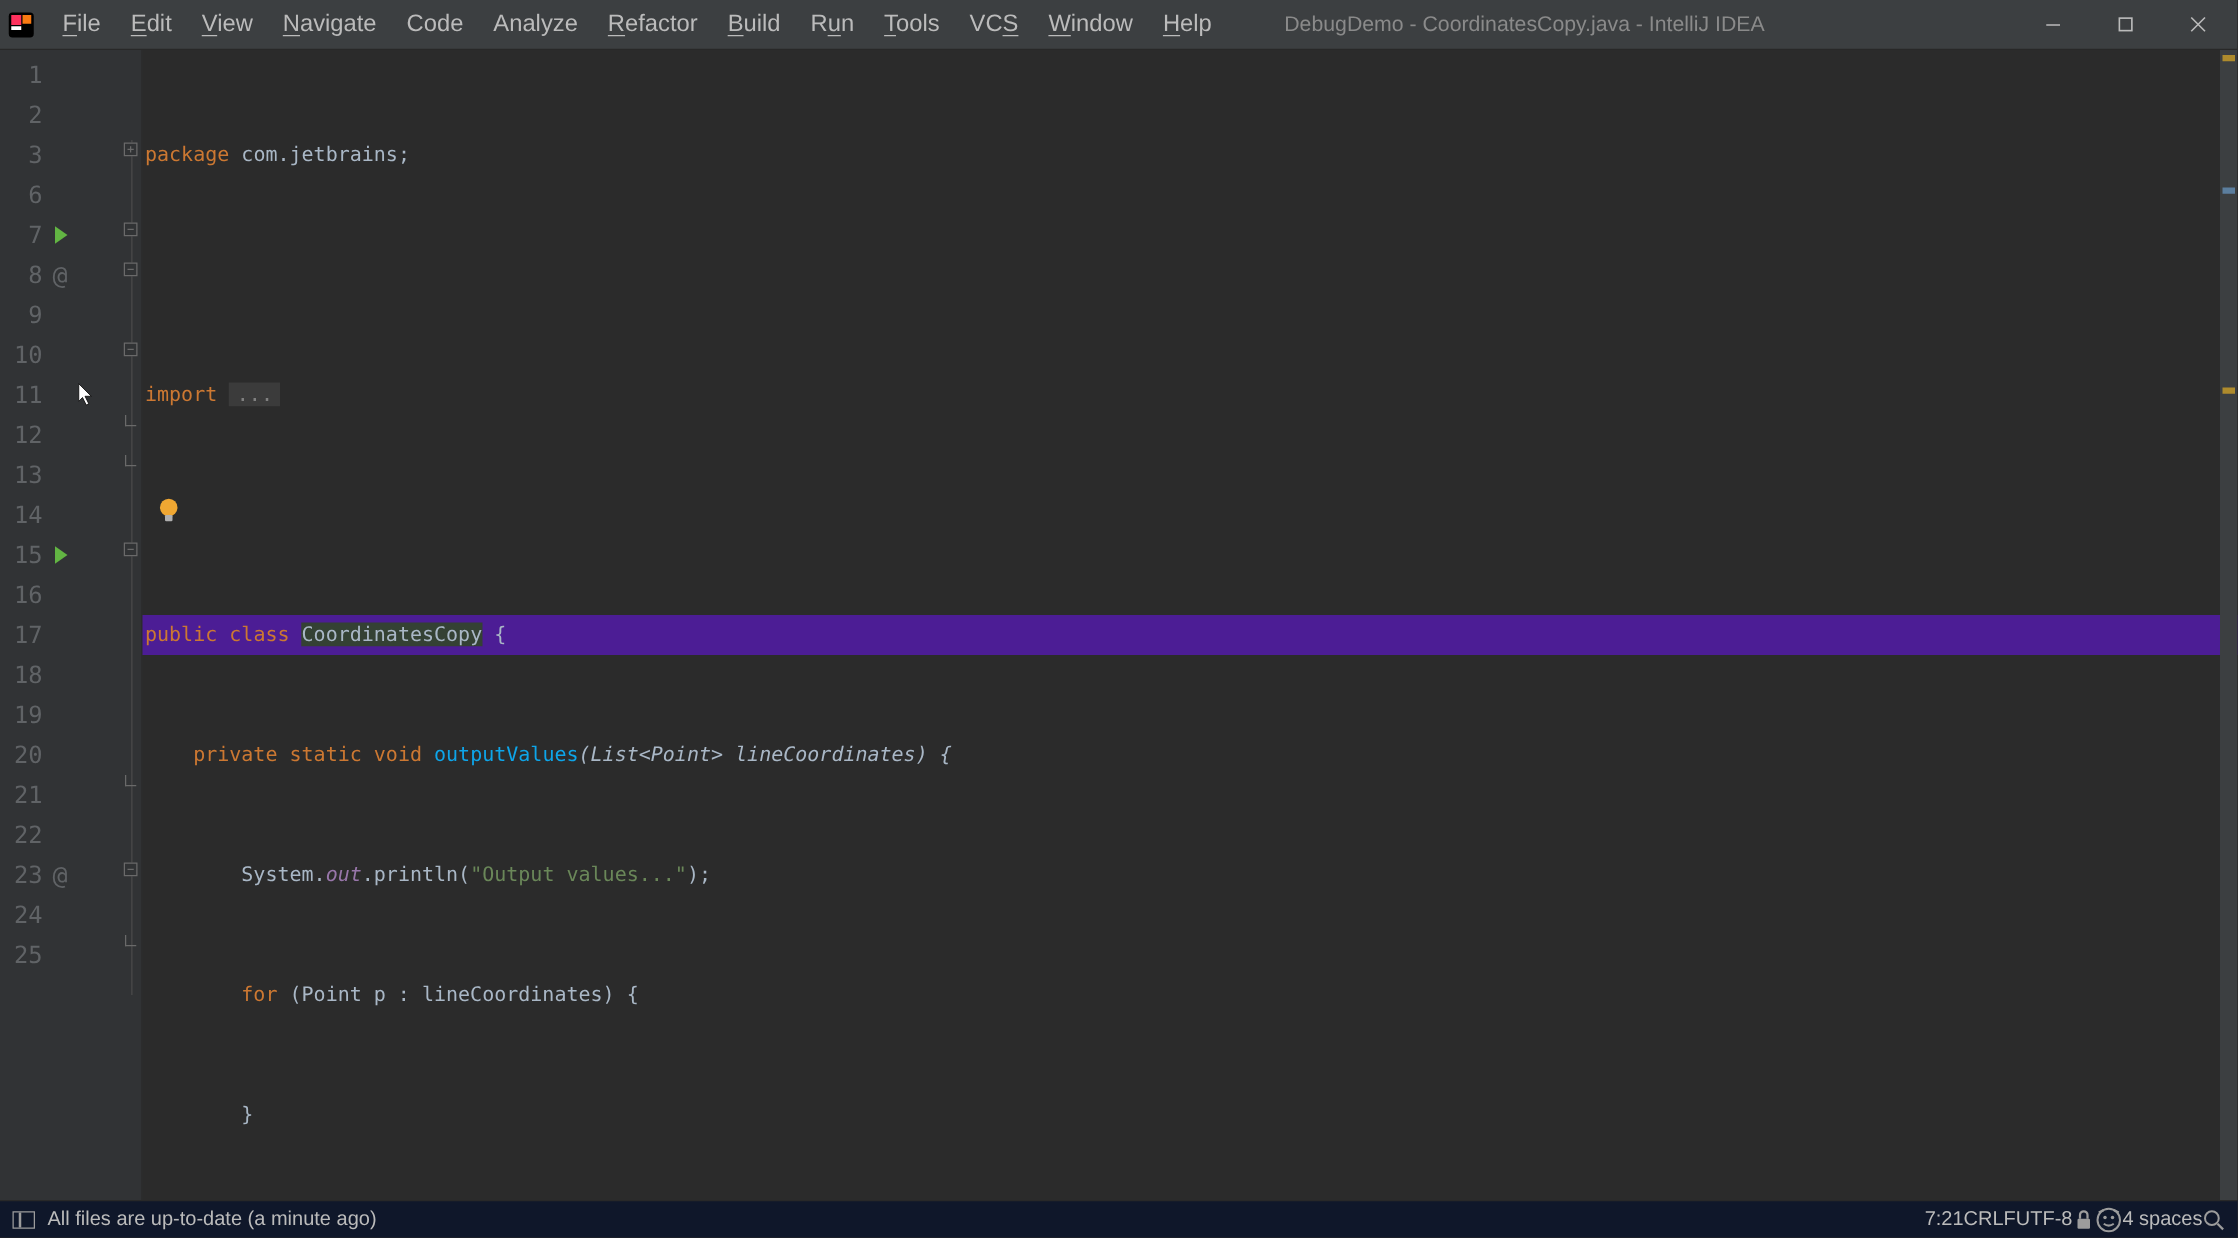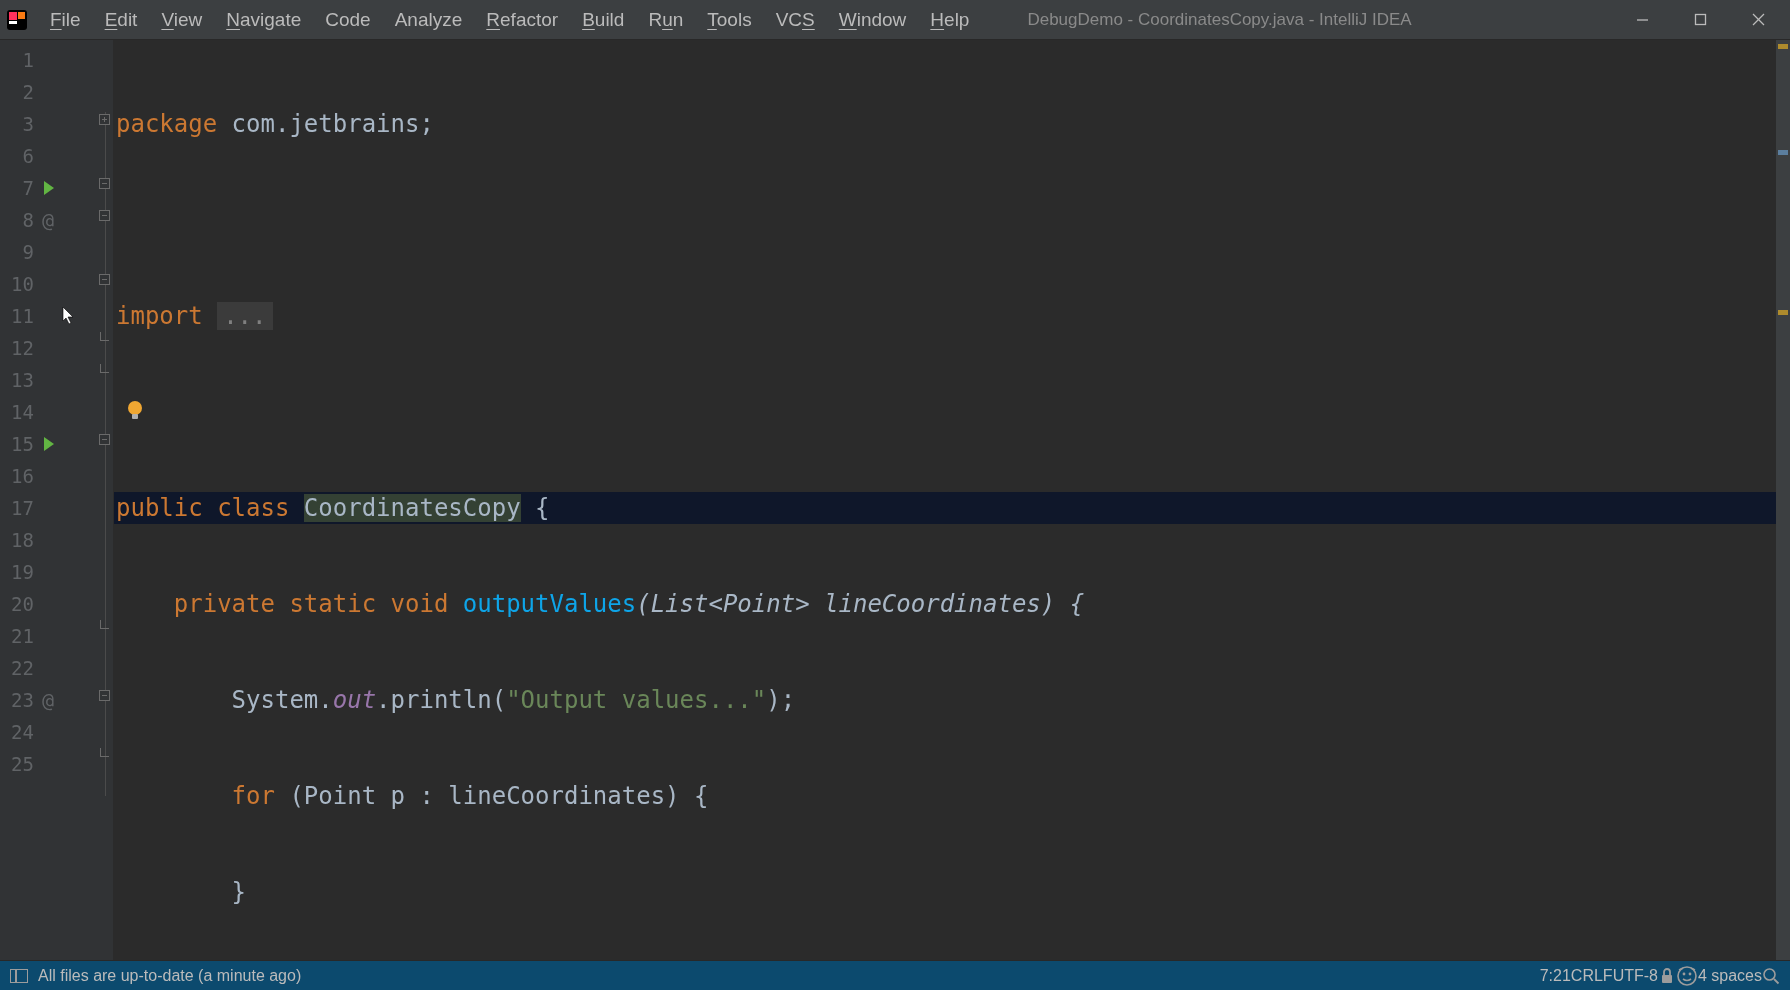--- a/index.html
+++ b/index.html
@@ -128,28 +128,28 @@
   left: 4px;
   width: 9px; height: 9px;
   border-left: 1px solid #6a6a6a;
   border-bottom: 1px solid #6a6a6a;
 }
 
 .code {
   flex: 1;
   padding-top: 4px;
   font-family: "Consolas", "Menlo", monospace;
-  font-size: 24px;
+  font-size: 16px;
   line-height: 32px;
   color: #a9b7c6;
   white-space: pre;
   position: relative;
 }
 .code-row { height: 32px; padding-left: 2px; position: relative; }
-.code-row.current { background: #0f172a; }
+.code-row.current { background: #4c1d95; }
 .kw { color: #cc7832; }
 .str { color: #6a8759; }
 .field { color: #9876aa; font-style: italic; }
 .cls { color: #a9b7c6; }
 .method-decl { color: #0ea5e9; }
 .param { color: #a9b7c6; font-style: italic; }
 .folded {
   background: #3b3b3b;
   padding: 0 6px;
   color: #808080;
@@ -175,21 +175,21 @@
   width: 10px;
   height: 5px;
 }
 
 
 .status-bar {
   position: absolute;
   left: 0; bottom: 0;
   width: 100%;
   height: 30px;
-  background: #0c4a6e;
+  background: #0f172a;
   border-top: 1px solid #282828;
   display: flex;
   align-items: center;
   padding: 0 10px;
   color: #bbbbbb;
   font-size: 16px;
 }
 .sb-icon {
   width: 18px; height: 14px;
   border: 1.5px solid #9c9c9c;

